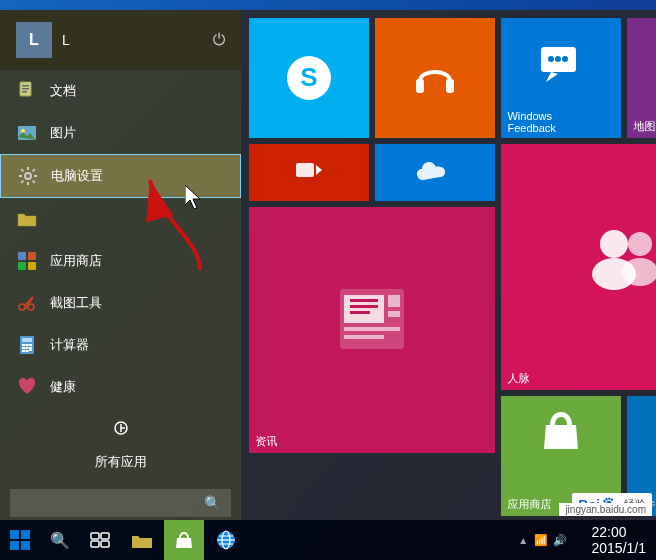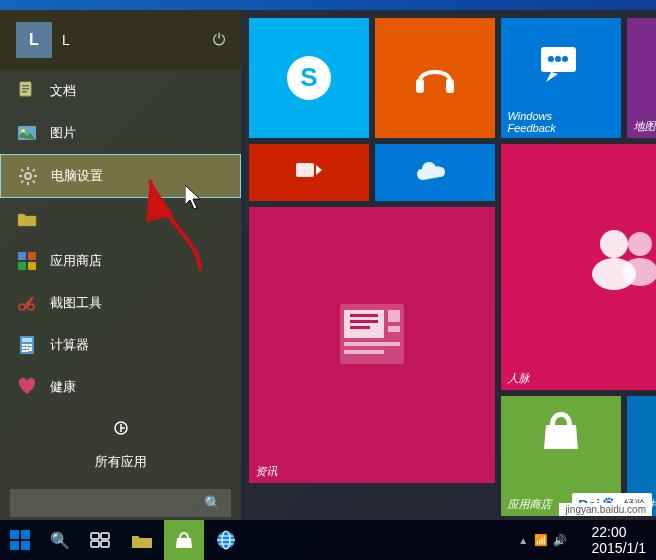--- a/index.html
+++ b/index.html
@@ -162,21 +162,20 @@
       cursor: pointer;
       position: relative;
       overflow: hidden;
     }
     .tile-label {
       color: white;
       font-size: 11px;
       padding: 4px 6px;
       text-align: left;
       width: 100%;
-      font-style: italic;
     }
     .tile-icon-area {
       display: flex;
       align-items: center;
       justify-content: center;
       flex: 1;
     }
 
     
     .tile-skype {
@@ -525,21 +524,21 @@
           <svg width="80" height="80" viewBox="0 0 80 80">
             <circle cx="30" cy="28" r="14" fill="white" opacity="0.9"></circle>
             <ellipse cx="30" cy="58" rx="22" ry="16" fill="white" opacity="0.9"></ellipse>
             <circle cx="56" cy="28" r="12" fill="white" opacity="0.7"></circle>
             <ellipse cx="56" cy="56" rx="18" ry="14" fill="white" opacity="0.7"></ellipse>
           </svg>
         </div>
         <div class="tile-label">人脉</div>
       </div>
 
-      <div class="tile tile-news" style="grid-column:1/span 2; grid-row:3/span 2; height:276px;">
+      <div class="tile tile-news" style="grid-column:1/span 2; grid-row:3/span 2; height:246px;">
         <div class="tile-icon-area">
           <svg width="80" height="80" viewBox="0 0 80 80">
             <rect x="8" y="10" width="64" height="60" rx="3" fill="white" opacity="0.2"></rect>
             <rect x="12" y="16" width="40" height="28" fill="white" opacity="0.8"></rect>
             <rect x="56" y="16" width="12" height="12" fill="white" opacity="0.6"></rect>
             <rect x="56" y="32" width="12" height="6" fill="white" opacity="0.6"></rect>
             <rect x="12" y="48" width="56" height="4" fill="white" opacity="0.6"></rect>
             <rect x="12" y="56" width="40" height="4" fill="white" opacity="0.6"></rect>
 
             <rect x="18" y="20" width="28" height="3" fill="#c2185b"></rect>

